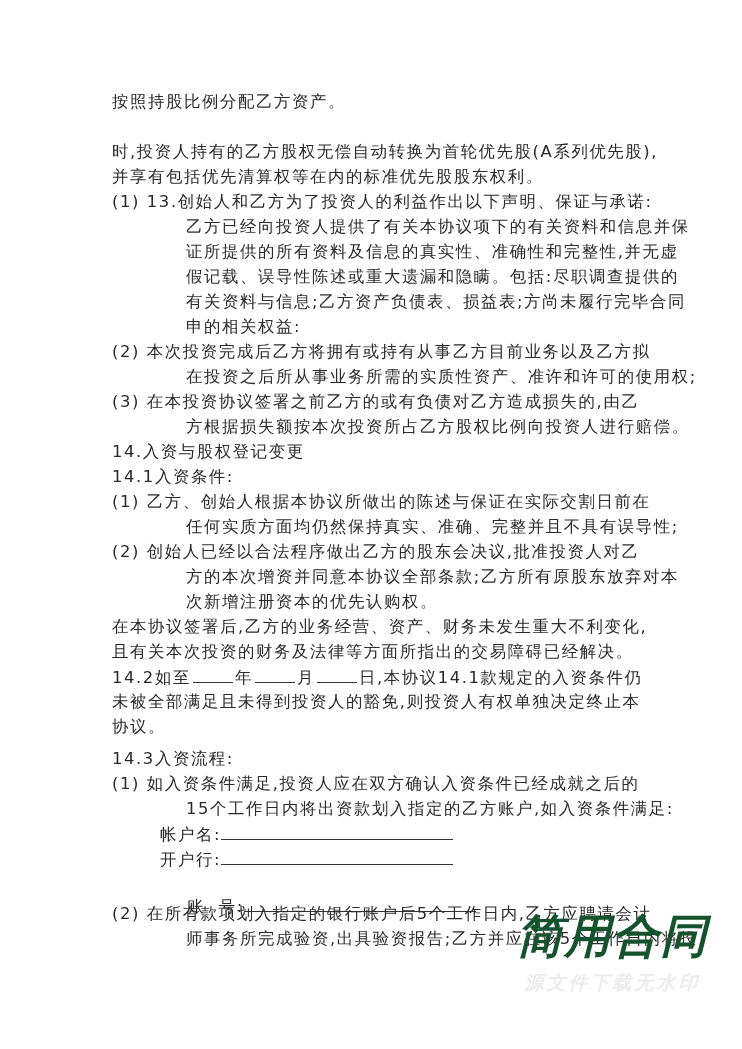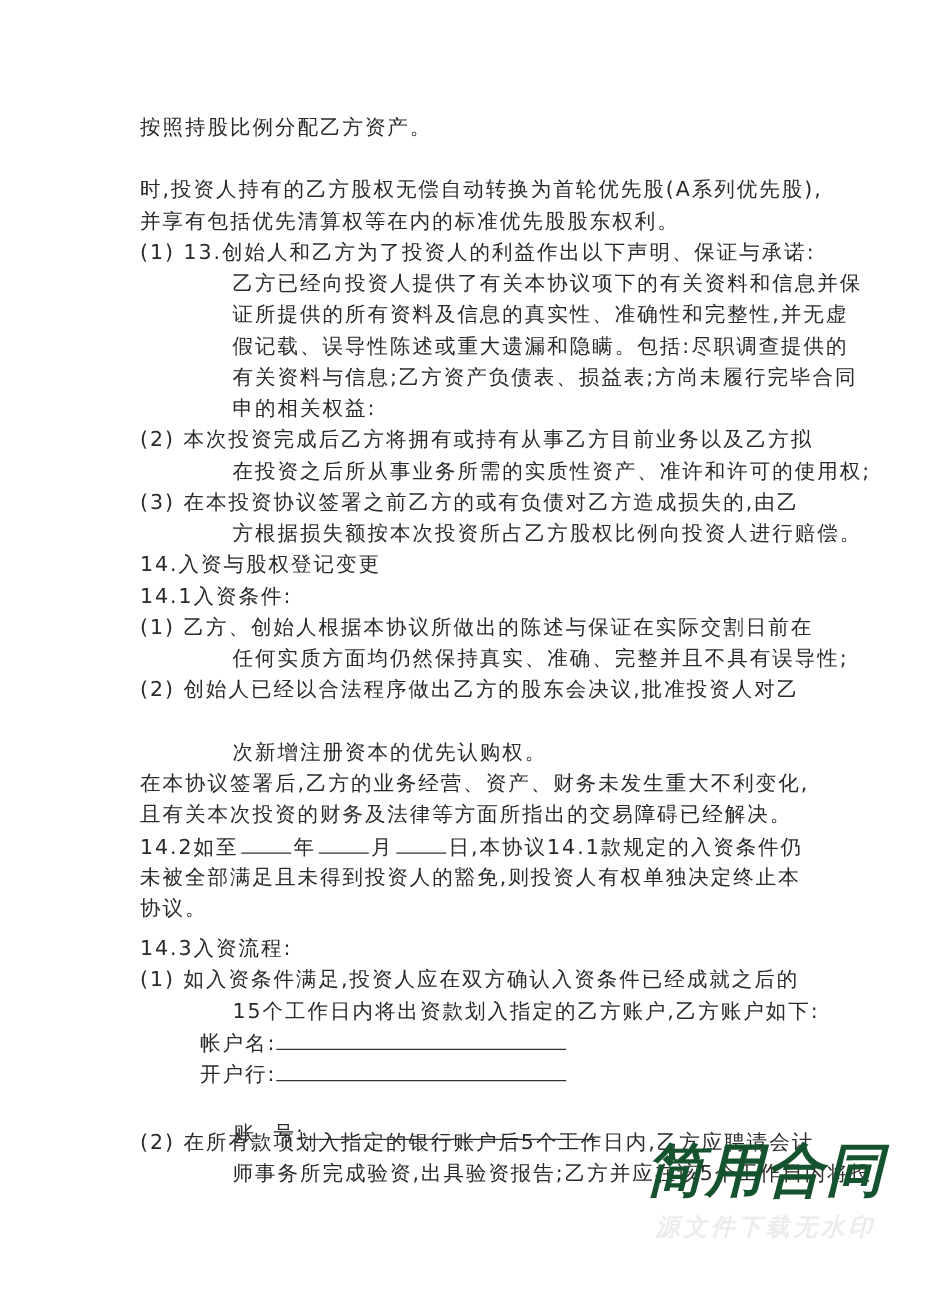--- a/index.html
+++ b/index.html
@@ -34,33 +34,34 @@
   <div class="line ind" style="top:316px">申的相关权益:</div>
   <div class="line" style="top:341px">(2) 本次投资完成后乙方将拥有或持有从事乙方目前业务以及乙方拟</div>
   <div class="line ind" style="top:366px">在投资之后所从事业务所需的实质性资产、准许和许可的使用权;</div>
   <div class="line" style="top:391px">(3) 在本投资协议签署之前乙方的或有负债对乙方造成损失的,由乙</div>
   <div class="line ind" style="top:416px">方根据损失额按本次投资所占乙方股权比例向投资人进行赔偿。</div>
   <div class="line" style="top:441px">14.入资与股权登记变更</div>
   <div class="line" style="top:466px">14.1入资条件:</div>
   <div class="line" style="top:491px">(1) 乙方、创始人根据本协议所做出的陈述与保证在实际交割日前在</div>
   <div class="line ind" style="top:516px">任何实质方面均仍然保持真实、准确、完整并且不具有误导性;</div>
   <div class="line" style="top:541px">(2) 创始人已经以合法程序做出乙方的股东会决议,批准投资人对乙</div>
+  <div class="line ind" style="top:566px">方的本次增资并同意本协议全部条款;乙方所有原股东放弃对本</div>
   <div class="line ind" style="top:591px">次新增注册资本的优先认购权。</div>
   <div class="line" style="top:616px">在本协议签署后,乙方的业务经营、资产、财务未发生重大不利变化,</div>
   <div class="line" style="top:641px">且有关本次投资的财务及法律等方面所指出的交易障碍已经解决。</div>
 
   <div class="line" style="top:666px">
     <span>14.2如至</span><span class="blank" style="width:40px"></span><span>年</span><span class="blank" style="width:40px"></span><span>月</span><span class="blank" style="width:40px"></span><span>日,本协议14.1款规定的入资条件仍</span>
   </div>
   <div class="line" style="top:691px">未被全部满足且未得到投资人的豁免,则投资人有权单独决定终止本</div>
   <div class="line" style="top:716px">协议。</div>
 
   <div class="line" style="top:748px">14.3入资流程:</div>
   <div class="line" style="top:773px">(1) 如入资条件满足,投资人应在双方确认入资条件已经成就之后的</div>
-  <div class="line ind" style="top:798px">15个工作日内将出资款划入指定的乙方账户,乙方账户如下:</div>
+  <div class="line ind" style="top:798px">15个工作日内将出资款划入指定的乙方账户,如入资条件满足:</div>
 
   <div class="line ind2" style="top:823px">
     <span>帐户名:</span><span class="blank" style="width:232px;margin-left:0"></span>
   </div>
   <div class="line ind2" style="top:848px">
     <span>开户行:</span><span class="blank" style="width:232px;margin-left:0"></span>
   </div>
   <div class="line ind2" style="top:873px;white-space:pre">
     <span>账  号:</span><span class="blank" style="width:232px;margin-left:0"></span>
   </div>

